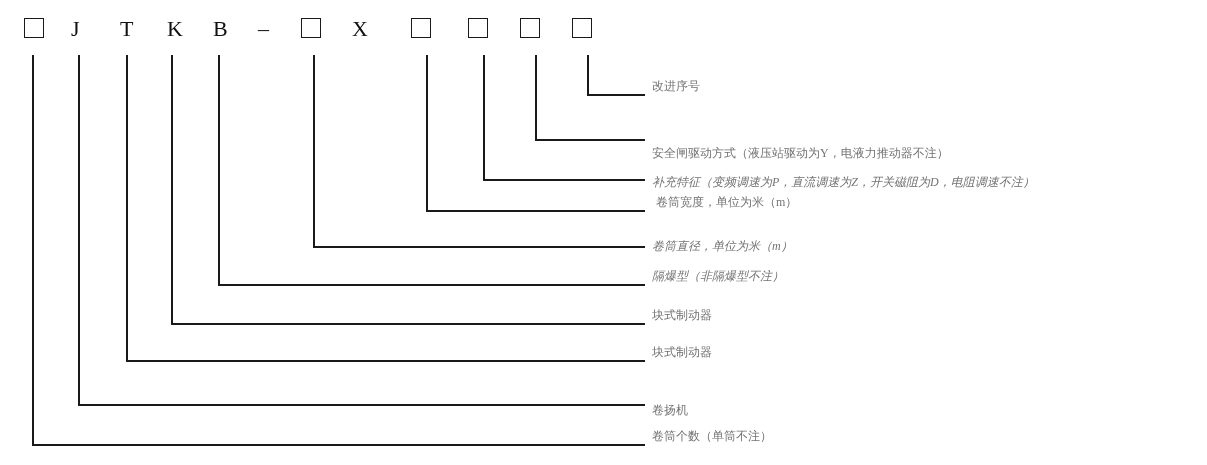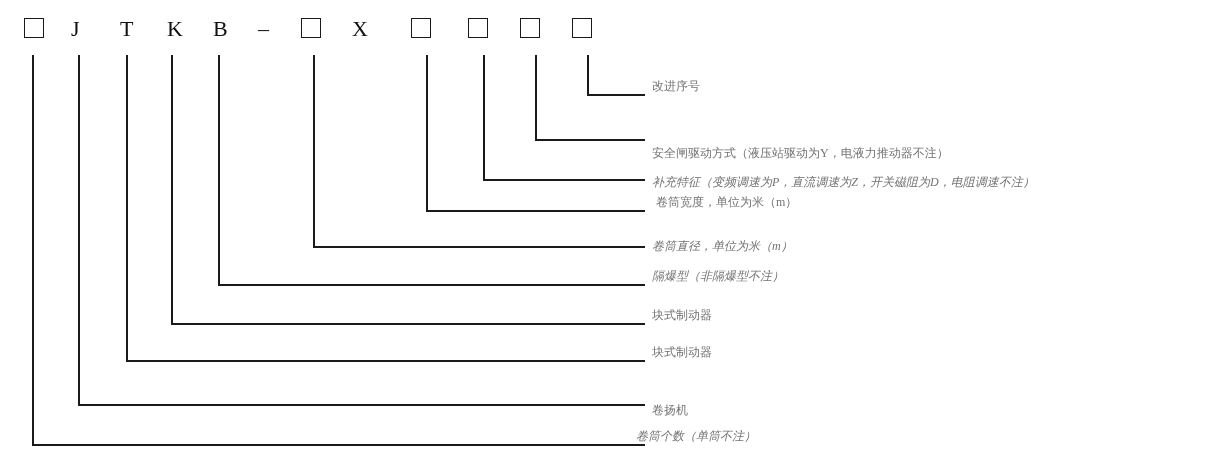--- a/index.html
+++ b/index.html
@@ -87,16 +87,16 @@
   <div id="label-layer">
       <div class="label" style="left: 652px; top: 80px;">改进序号</div>
       <div class="label" style="left: 652px; top: 116px; margin-top: 31px;">安全闸驱动方式（液压站驱动为Y，电液力推动器不注）</div>
       <div class="label" style="left: 652px; top: 176px; font-style: italic;">补充特征（变频调速为P，直流调速为Z，开关磁阻为D，电阻调速不注）</div>
       <div class="label" style="left: 656px; top: 196px;">卷筒宽度，单位为米（m）</div>
       <div class="label" style="left: 652px; top: 240px; font-style: italic;">卷筒直径，单位为米（m）</div>
       <div class="label" style="left: 652px; top: 270px; font-style: italic;">隔爆型（非隔爆型不注）</div>
       <div class="label" style="left: 652px; top: 309px;">块式制动器</div>
       <div class="label" style="left: 652px; top: 346px;">块式制动器</div>
       <div class="label" style="left: 652px; top: 404px;">卷扬机</div>
-      <div class="label" style="left: 636px; top: 430px; font-style: italic;">卷筒个数（单筒不注）</div>
+      <div class="label" style="left: 652px; top: 430px;">卷筒个数（单筒不注）</div>
     </div>
 
 </div>
 
 </body></html>

